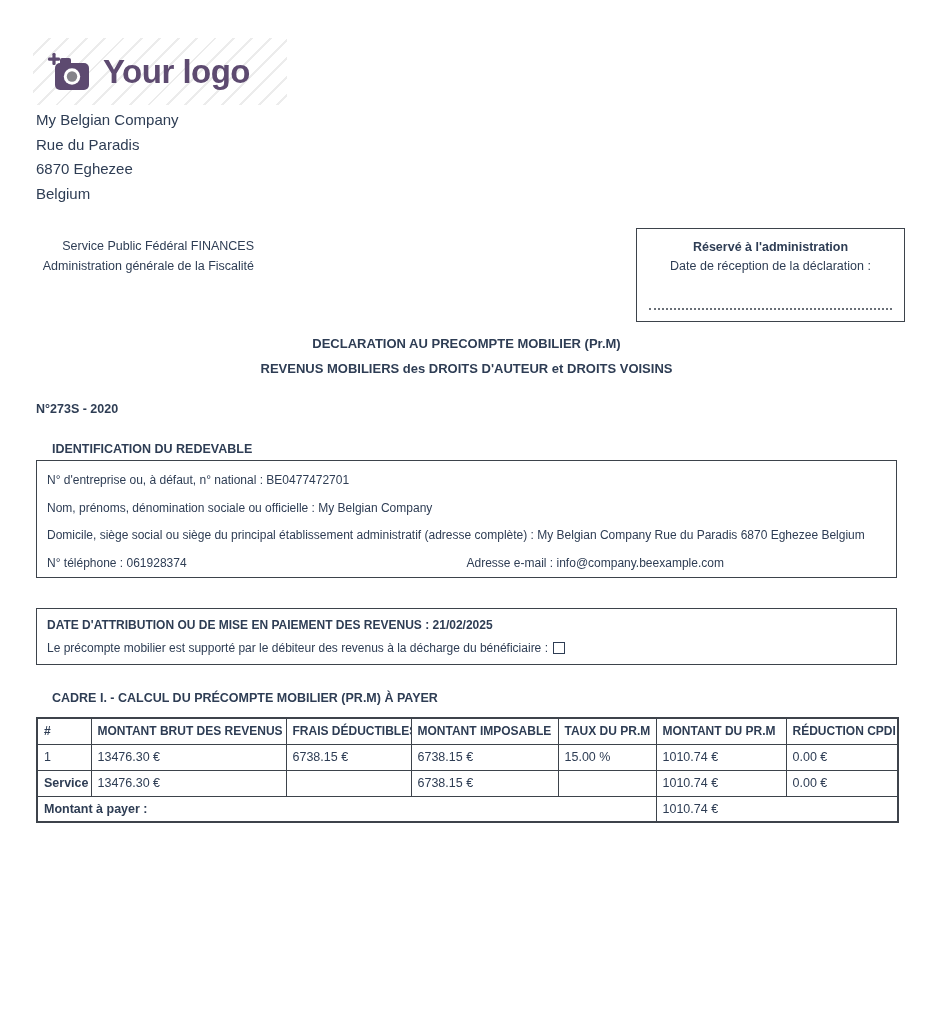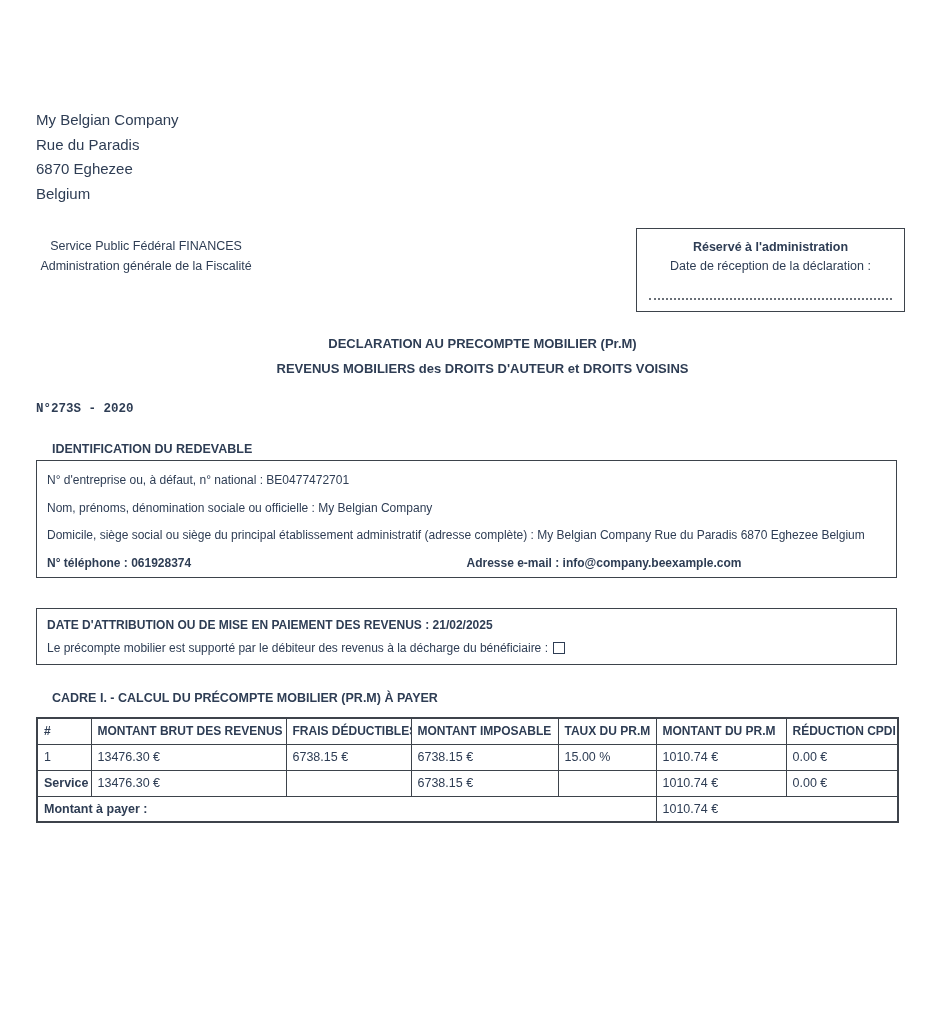--- a/index.html
+++ b/index.html
@@ -19,54 +19,54 @@
   }
   .logo-text {
     font-size:33px; font-weight:bold; letter-spacing:-0.5px;
     color:var(--logo_purple,#5d4a70);
   }
 
   
   .sender-address { position:absolute; left:36px; top:108px; font-size:15px; line-height:24.5px; }
 
   
-  .authority { position:absolute; left:38px; top:236px; width:216px; text-align:center; font-size:12.5px; line-height:20px; }
+  .authority { position:absolute; left:38px; top:236px; width:216px; text-align:right; font-size:12.5px; line-height:20px; }
 
   
   .admin-box {
-    position:absolute; left:636px; top:228px; width:269px; height:84px;
+    position:absolute; left:636px; top:228px; width:269px; height:94px;
     border:1.5px solid var(--border,#3d434b); text-align:center; font-size:12.5px; line-height:19px;
     padding-top:9px;
   }
   .admin-box .title { font-weight:bold; }
   .admin-dotted-line {
     position:absolute; left:12px; right:12px; bottom:11px;
     border-bottom:2px dotted #6a7078;
   }
 
   
-  .doc-title { position:absolute; left:52px; width:861px; text-align:center; font-size:13px; font-weight:bold; }
+  .doc-title { position:absolute; left:36px; width:861px; text-align:center; font-size:13px; font-weight:bold; }
   .doc-title.t1 { top:336px; }
   .doc-title.t2 { top:361px;text-align:center; }
-  .form-number { position:absolute; left:36px; top:402px; font-size:12.5px; font-weight:bold;font-family:Liberation Mono, monospace; }
+  .form-number { position:absolute; left:36px; top:402px; font-size:12.5px; font-weight:bold; }
 
   
   .section-heading { position:absolute; left:36px; font-size:12.5px; font-weight:bold; white-space:nowrap;padding-left:16px; }
   .sh-identification { top:442px; }
   .sh-cadre { top:691px; }
 
   
   .info-box {
     position:absolute; left:36px; width:861px;
     border:1.5px solid var(--border,#3d434b);
     font-size:12px; padding:6px 10px 0 10px; white-space:nowrap; overflow:hidden;
   }
   .ident-box { top:460px; height:118px; line-height:27.5px; }
   .date-box  { top:608px; height:57px;  line-height:23px; padding-top:5px; }
-  .ident-row-split { display:flex;font-weight:bold; }
+  .ident-row-split { display:flex; }
   .ident-row-split .phone { width:50%; }
   .date-box .bold-line { font-weight:bold; }
   .checkbox {
     display:inline-block; width:12px; height:12px; margin-left:5px;
     border:1.3px solid var(--text_navy,#2e3d54); vertical-align:-2px; background:#fff;
   }
 
   
   .prm-table {
     position:absolute; left:36px; top:717px; width:861px;
@@ -80,20 +80,33 @@
   .prm-table th { font-weight:bold; text-align:left; font-size:12px; }
   .prm-table td.num { }
   .prm-table td.left { text-align:left; }
   .prm-table .bold { font-weight:bold; }
 </style>
 </head>
 <body>
 
 <div class="page">
 
+  <div class="logo-area">
+    <span style="display:inline-flex;">
+      <svg width="44" height="40" viewBox="0 0 44 40" xmlns="http://www.w3.org/2000/svg">
+        <rect x="1" y="5.5" width="12" height="3.2" rx="1.2" fill="#5d4a70"></rect>
+        <rect x="5.4" y="1" width="3.2" height="12" rx="1.2" fill="#5d4a70"></rect>
+        <rect x="13" y="6" width="11" height="9" rx="2" fill="#5d4a70"></rect>
+        <rect x="8" y="11" width="34" height="27" rx="5" fill="#5d4a70"></rect>
+        <circle cx="25" cy="24.5" r="8.2" fill="#ffffff"></circle>
+        <circle cx="25" cy="24.5" r="5.2" fill="#85848a"></circle>
+      </svg>
+    </span>
+    <span class="logo-text">Your logo</span>
+  </div>
 
   <div class="sender-address">
     <div>My Belgian Company</div>
     <div>Rue du Paradis</div>
     <div>6870 Eghezee</div>
     <div>Belgium</div>
   </div>
 
   <div class="authority">
     <div>Service Public Fédéral FINANCES</div>

